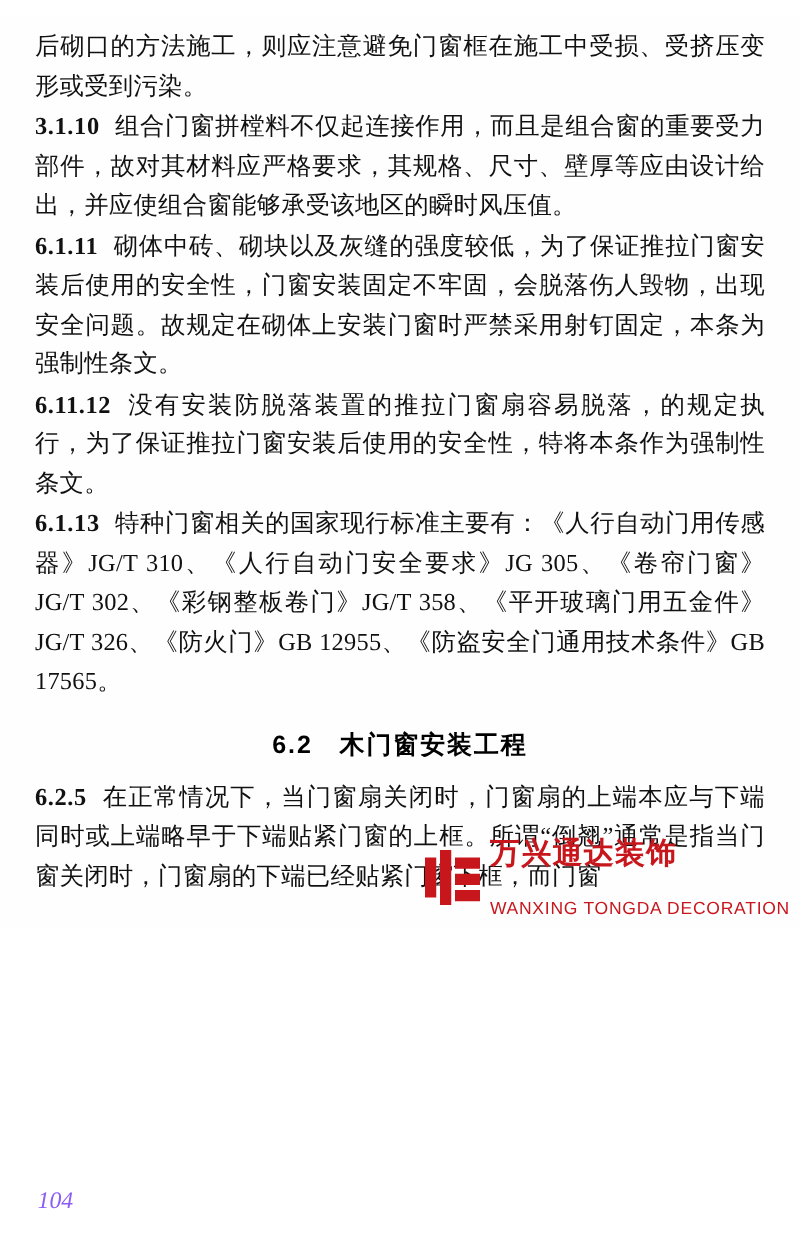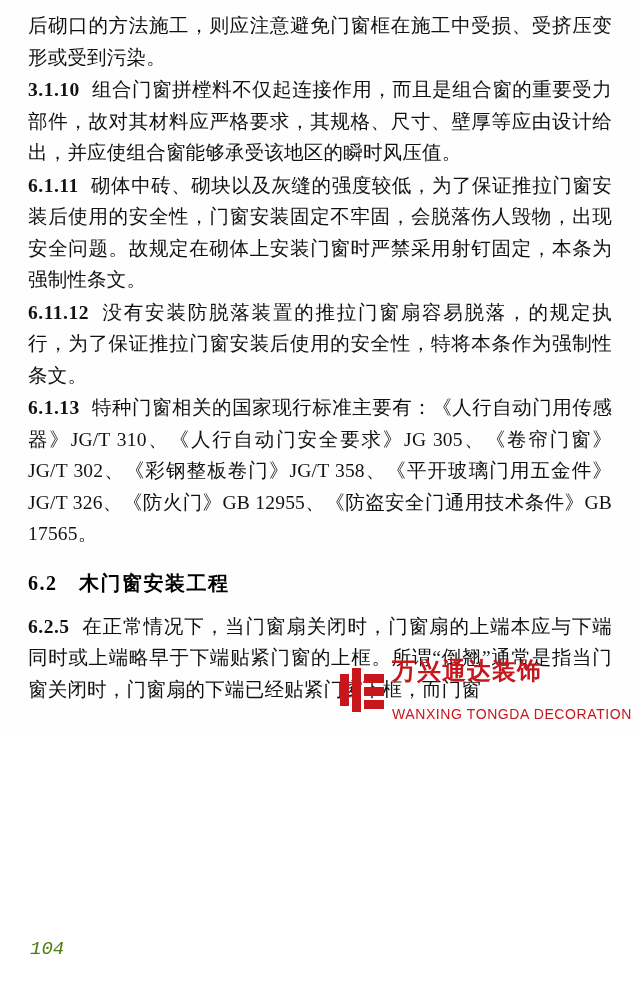--- a/index.html
+++ b/index.html
@@ -10,21 +10,21 @@
     width: 640px;
     height: 988px;
     background: #ffffff;
     font-family: "Liberation Serif", "DejaVu Serif", serif;
     color: #000000;
     position: relative;
     overflow: hidden;
   }
   .page {
     position: absolute;
-    left: 0; top: 0;
+    left: 0; top: 12px;
     width: 640px;
     height: 731px;
     background: #fefefe;
   }
   .content {
     position: absolute;
     left: 28px;
     top: 10px;
     width: 584px;
   }
@@ -42,35 +42,35 @@
   }
   .num {
     font-weight: bold;
     letter-spacing: 0.5px;
   }
   .gap {
     display: inline-block;
     width: 12px;
   }
   h2.section {
-    text-align: left;
+    text-align: center;
     font-size: 20px;
     font-weight: bold;
     margin: 20px 0 14px 0;
     letter-spacing: 1.5px;
-    font-family: Liberation Serif, serif;
+    font-family: Liberation Sans, sans-serif;
   }
   .pagenum {
     position: absolute;
     left: 30px;
     top: 938px;
     font-size: 19px;
     font-style: italic;
-    font-family: Liberation Mono, monospace;
-    color: #4d7c0f;
+    font-family: Liberation Serif, serif;
+    color: #8b5cf6;
   }
   
   .logo {
     position: absolute;
     right: 8px;
     bottom: 10px;
     display: flex;
     align-items: center;
     gap: 8px;
   }

